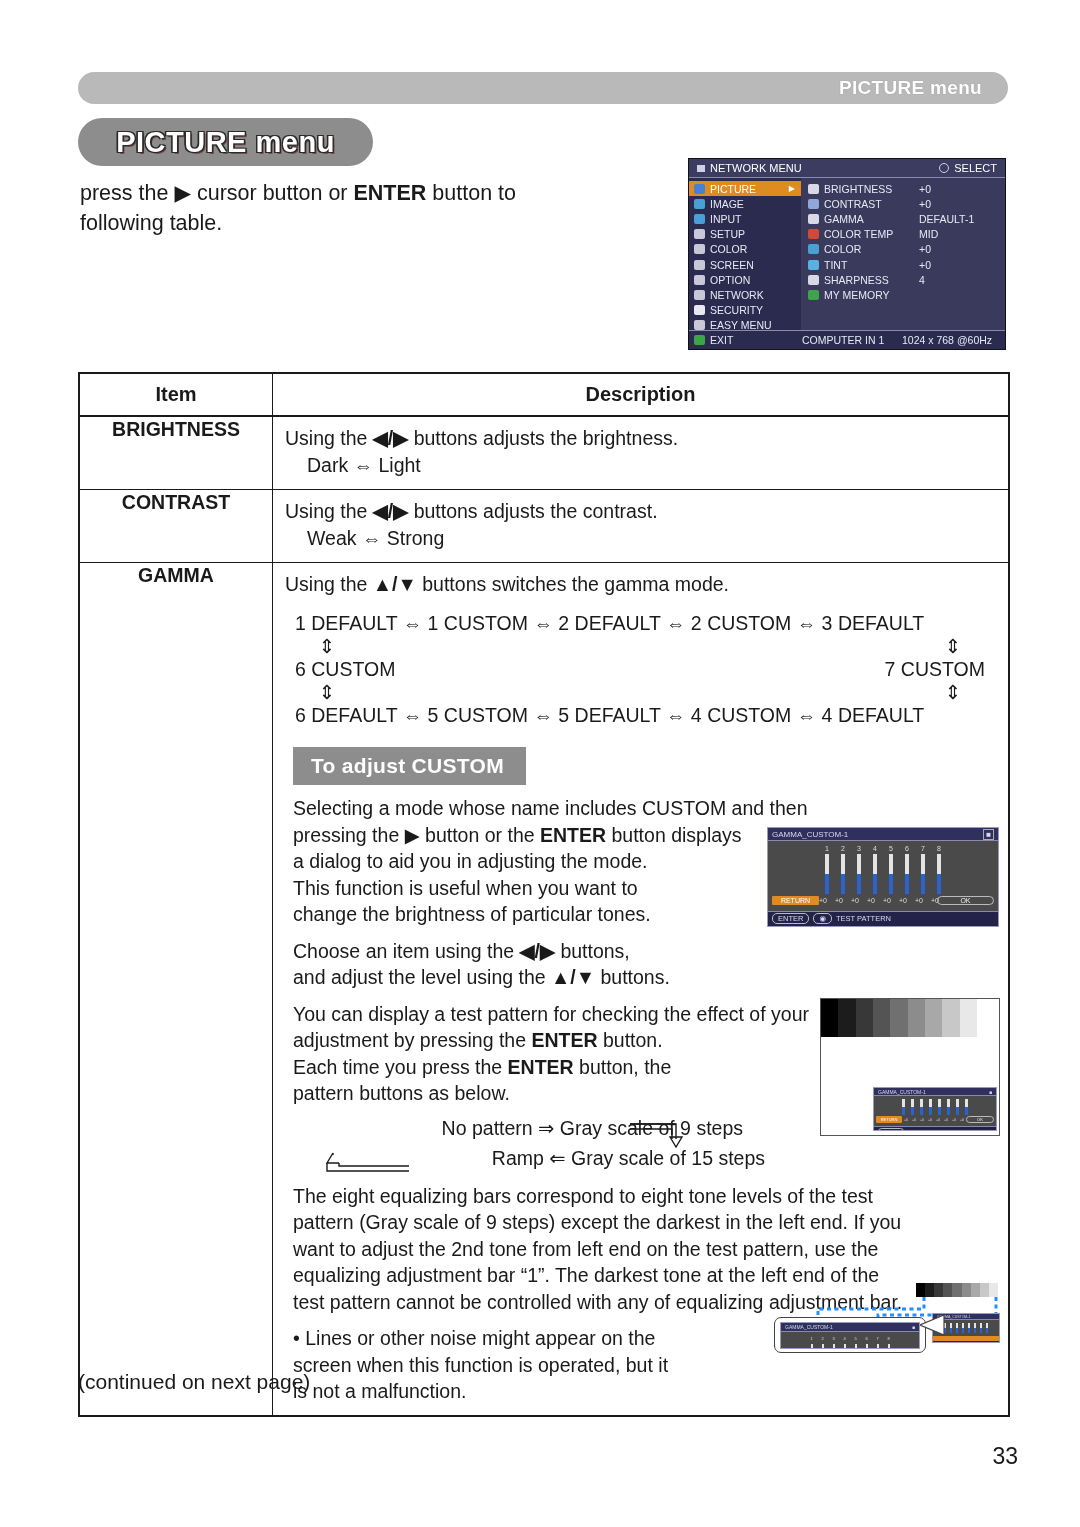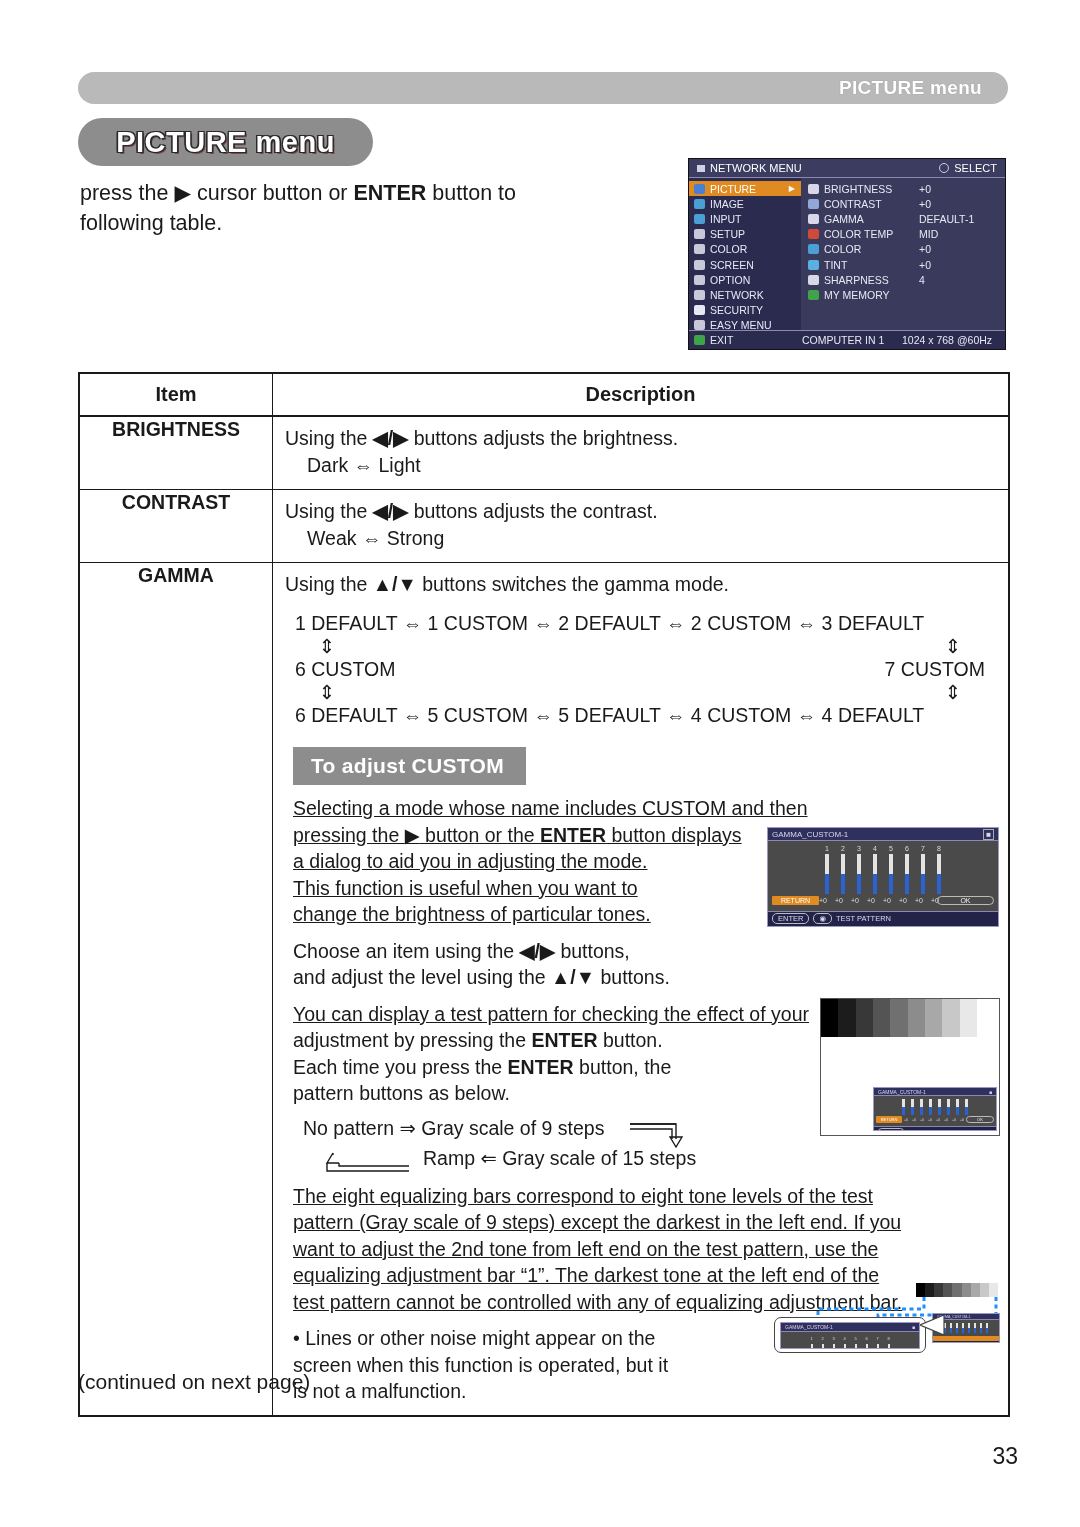--- a/index.html
+++ b/index.html
@@ -117,24 +117,24 @@
   
   .banner{
     display:inline-block; background:#8d8d8d; color:#fff;
     font-weight:bold; font-size:21px; padding:5px 22px 6px 18px;
     margin:16px 0 6px 8px; letter-spacing:.3px;
   }
 
   .para{ margin:4px 0 0 8px; font-size:19.5px; line-height:26.5px; }
   .para2{ margin:10px 0 0 8px; font-size:19.5px; line-height:26.5px; }
   .narrow{ width:470px; }
-  .wide{ width:705px;text-decoration:underline; }
-
-  
-  .pat{ margin:6px 0 0 18px; font-size:19.5px; line-height:30px; position:relative;}
+  .wide{ width:705px; }
+
+  
+  .pat{ margin:6px 0 0 18px; font-size:19.5px; line-height:30px; position:relative;text-align:right;}
   .pat .l2{ margin-left:22px; }
 
   
   .dlg{ background:#23234a; border:1px solid #9a9ac0; overflow:hidden; }
   .dlg-t{
     height:13px; background:#30305e; color:#d8d8ee; font-size:8px;
     display:flex; align-items:center; justify-content:space-between;
     padding:0 4px; border-bottom:1px solid #8a8ab0;
   }
   .dlg-b{ background:#4a4a4a; position:relative; }

